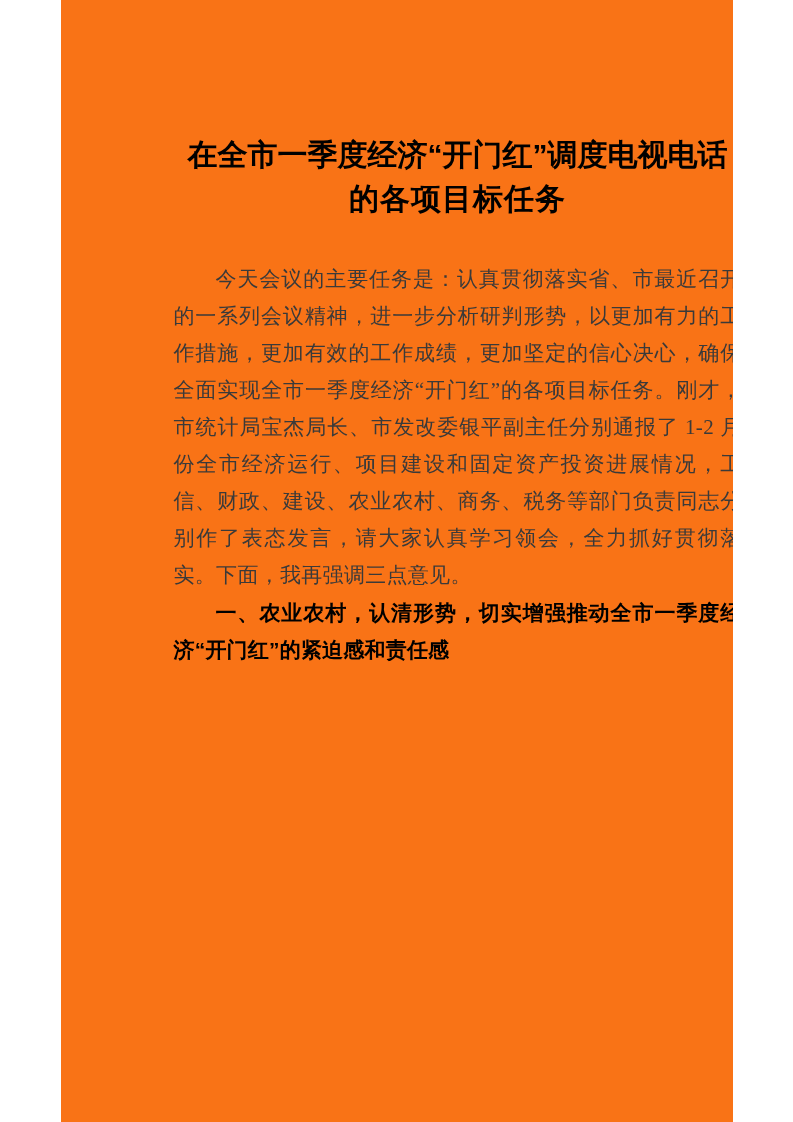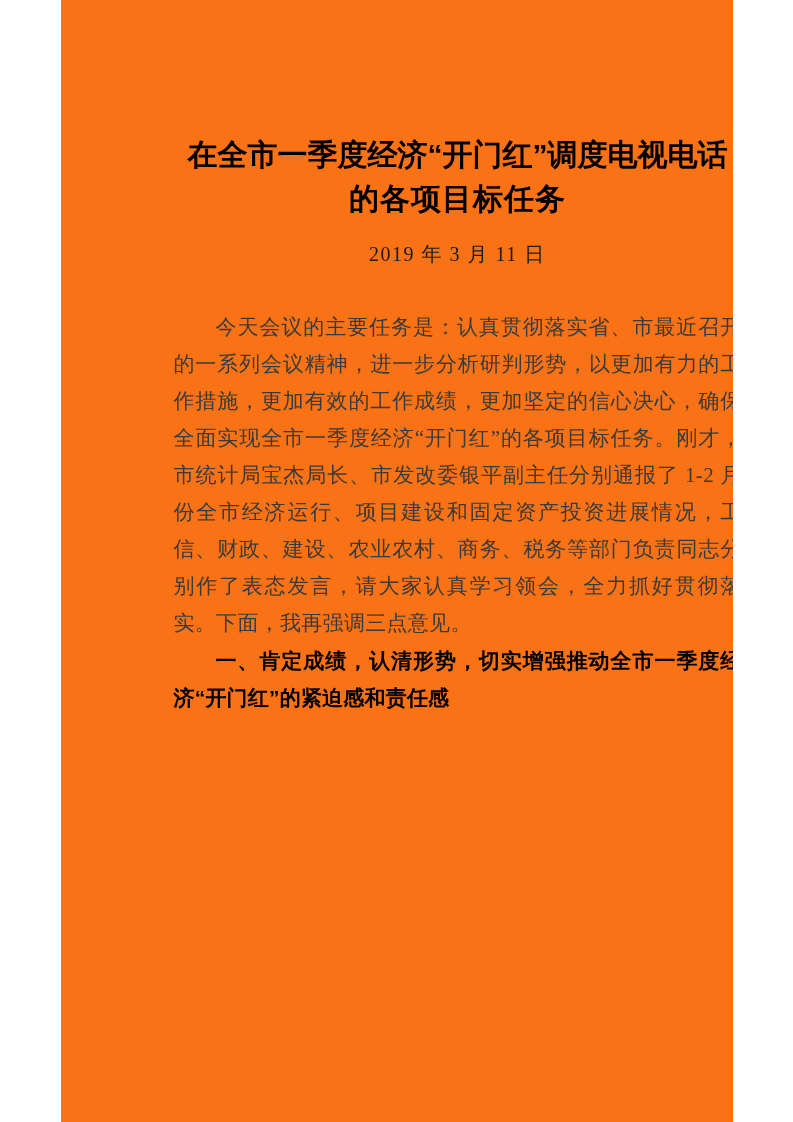--- a/index.html
+++ b/index.html
@@ -93,24 +93,23 @@
 <body>
 
 <div class="page">
   <div class="content">
 
     <h1 class="doc-title">
       <span class="tline tline1">在全市一季度经济“开门红”调度电视电话</span>
       <span class="tline tline2">的各项目标任务</span>
     </h1>
 
-    <div class="doc-date">2019 年 3 月 11 日</div>
 
     <div class="body-block">
 
       <p class="para">今天会议的主要任务是：认真贯彻落实省、市最近召开的一系列会议精神，进一步分析研判形势，以更加有力的工作措施，更加有效的工作成绩，更加坚定的信心决心，确保全面实现全市一季度经济“开门红”的各项目标任务。刚才，市统计局宝杰局长、市发改委银平副主任分别通报了 1-2 月份全市经济运行、项目建设和固定资产投资进展情况，工信、财政、建设、农业农村、商务、税务等部门负责同志分别作了表态发言，请大家认真学习领会，全力抓好贯彻落实。下面，我再强调三点意见。</p>
 
-      <h2 class="section-heading">一、肯定成绩，认清形势，切实增强推动全市一季度经济“开门红”的紧迫感和责任感</h2>
+      <h2 class="section-heading">一、农业农村，认清形势，切实增强推动全市一季度经济“开门红”的紧迫感和责任感</h2>
 
 
     </div>
   </div>
 </div>
 
 </body></html>

